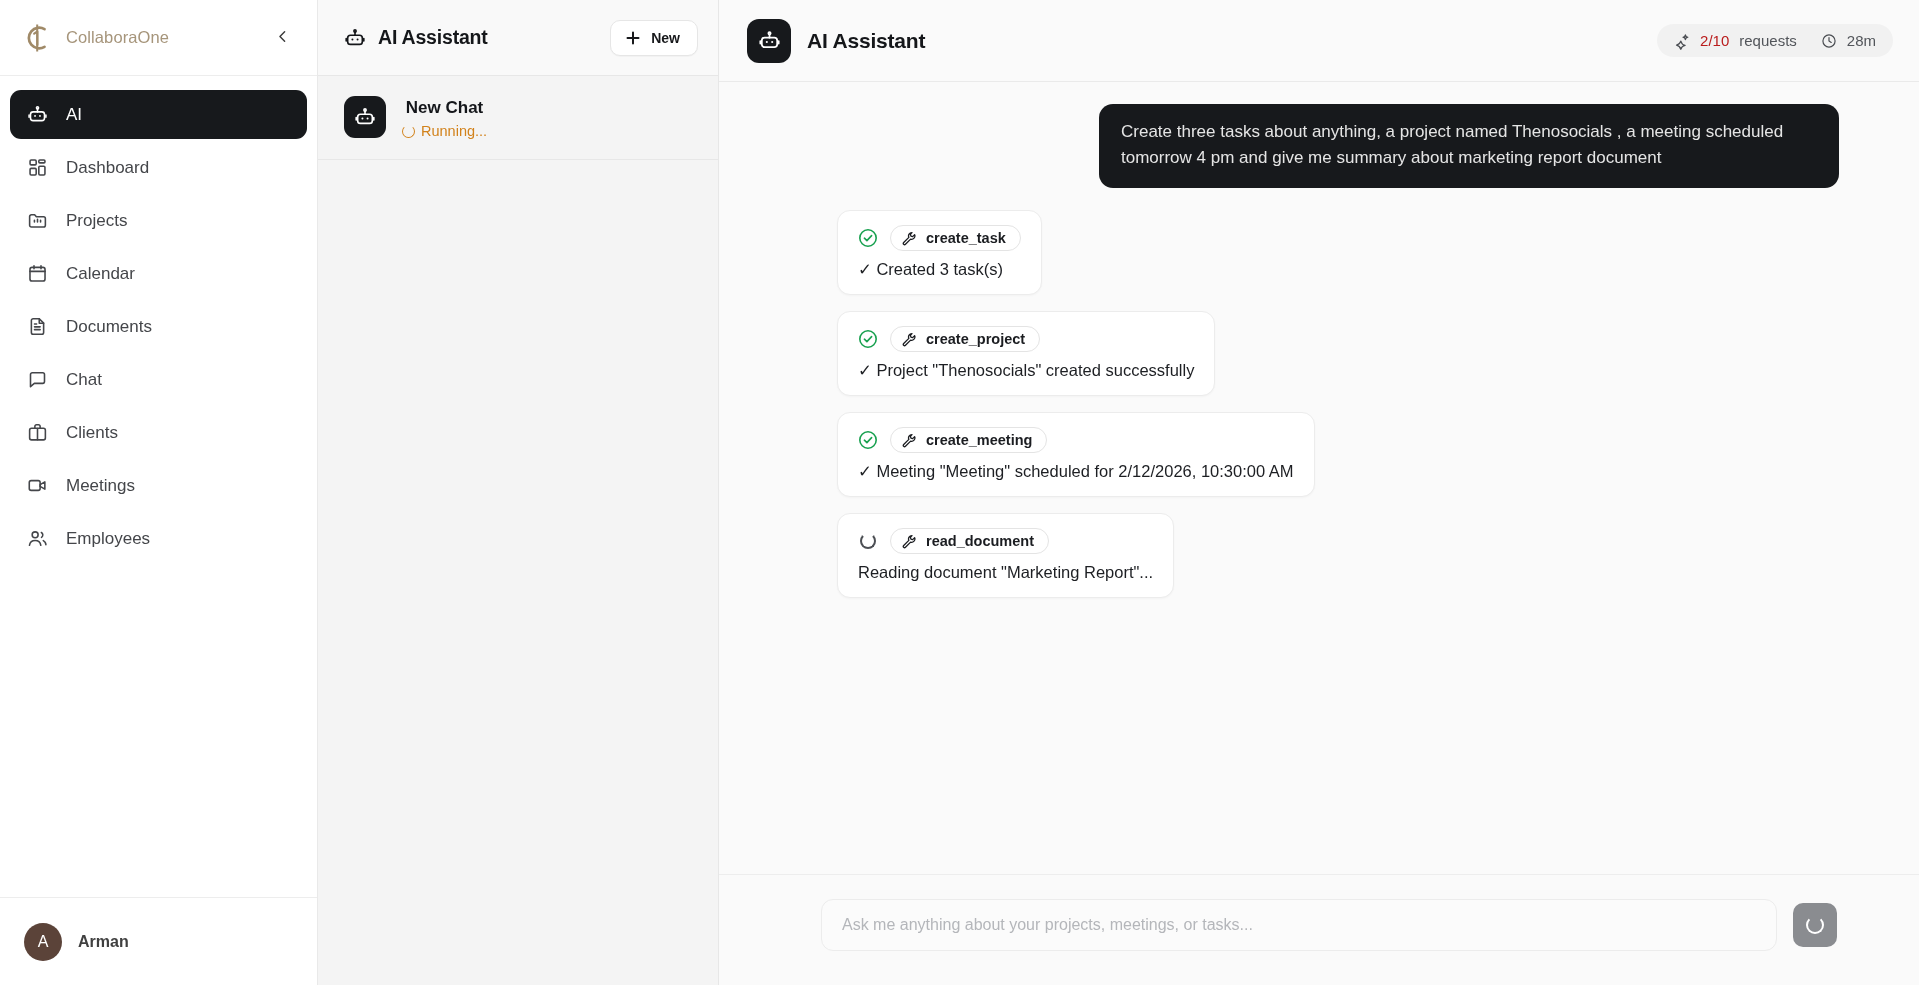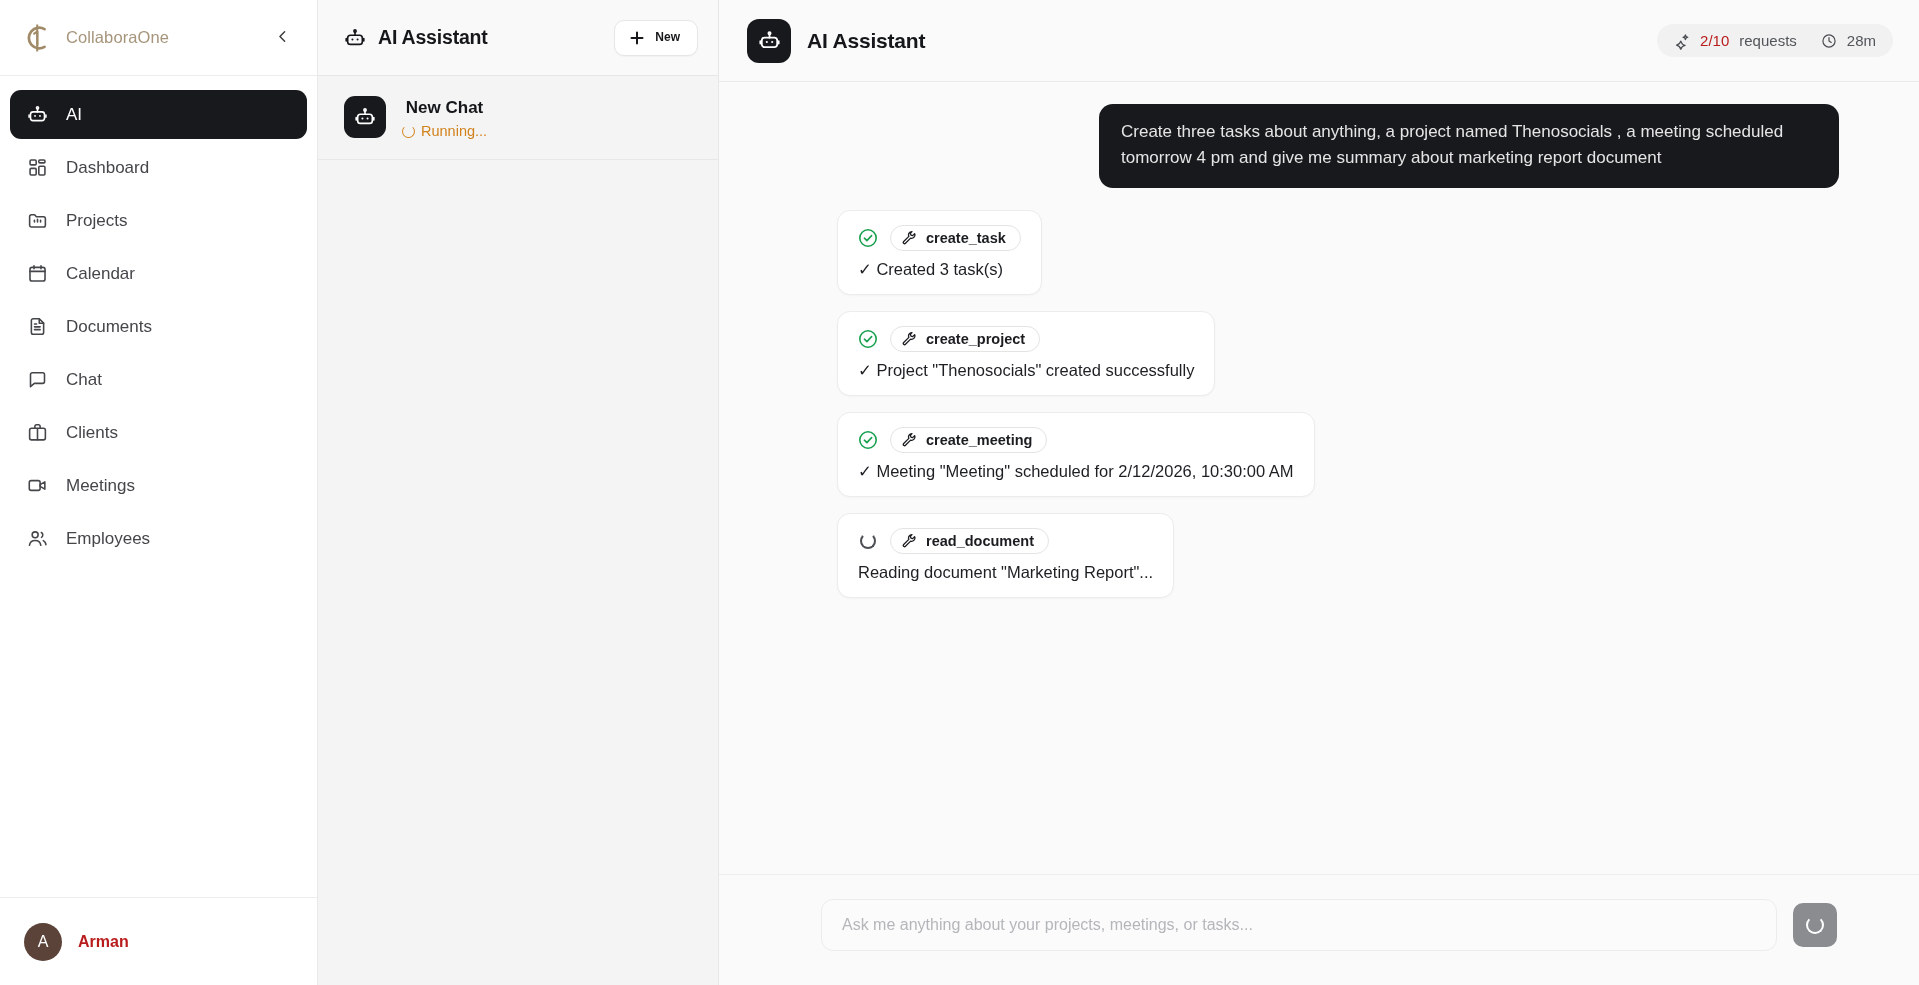--- a/index.html
+++ b/index.html
@@ -62,21 +62,21 @@
     display: flex; align-items: center; gap: 16px;
     padding: 0 24px;
   }
   .avatar {
     width: 38px; height: 38px; flex: 0 0 38px;
     border-radius: 50%;
     background: #5b4339; color: #fff;
     display: flex; align-items: center; justify-content: center;
     font-size: 16px;
   }
-  .user-name { font-size: 16px; color: #b91c1c; font-weight: 700; }
+  .user-name { font-size: 16px; color: #404040; font-weight: 700; }
 
   
   .chatlist {
     width: 401px; flex: 0 0 401px; height: 985px;
     background: #f4f4f4;
     border-right: 1px solid #e7e7e7;
     display: flex; flex-direction: column;
   }
   .chatlist-head {
     height: 76px; display: flex; align-items: center;
@@ -84,24 +84,24 @@
     border-bottom: 1px solid #e7e7e7;
     background: #f9f9f9;
   }
   .chatlist-title {
     font-size: 19.5px; font-weight: 700; color: #15171a;
     letter-spacing: -.2px;
   }
   .head-bot-ico { width: 22px; height: 22px; color: #15171a; flex:0 0 22px; }
   .new-btn {
     margin-left: auto;
-    display: flex; align-items: flex-start; gap: 10px;
+    display: flex; align-items: flex-end; gap: 10px;
     background: #ffffff; border: 1px solid #e6e6e6;
     border-radius: 10px; padding: 9px 17px 9px 14px;
-    font-size: 12px; font-weight: 600; color: #17181b;
+    font-size: 14px; font-weight: 600; color: #17181b;
     cursor: pointer; box-shadow: 0 1px 1px rgba(0,0,0,.03);
   }
   .plus-ico { width:16px; height:16px; display:block; }
   .chat-rows { padding: 0; }
   .chat-row {
     display: flex; align-items: flex-start; gap: 16px;
     padding: 20px 20px 20px 26px;
     background: #f4f4f4;
     border-bottom: 1px solid #e7e7e7;
     cursor: pointer;
@@ -177,21 +177,21 @@
     box-shadow: 0 1px 2px rgba(16,17,20,.03);
   }
   .tool-head { display: flex; align-items: center; gap: 12px; }
   .ok-ico { width: 20px; height: 20px; color: #19a150; display:block; }
   .pend-ico {
     width: 16px; height: 16px; border-radius: 50%;
     border: 2px solid #4c4f54; border-top-color: transparent;
     display: inline-block; margin: 2px;
   }
   .tool-chip {
-    display: inline-flex; align-items: flex-start; gap: 9px;
+    display: inline-flex; align-items: flex-end; gap: 9px;
     border: 1px solid #e4e4e4; border-radius: 999px;
     padding: 4px 14px 4px 11px;
     font-size: 14.5px; font-weight: 700; color: #1b1d21;
     background: #fff;
   }
   .wrench-ico { width: 15px; height: 15px; display:block; color:#1b1d21; }
   .tool-result { font-size: 16.5px; color: #1d1f23; white-space: nowrap; }
 
   .composer {
     flex: 0 0 auto;

